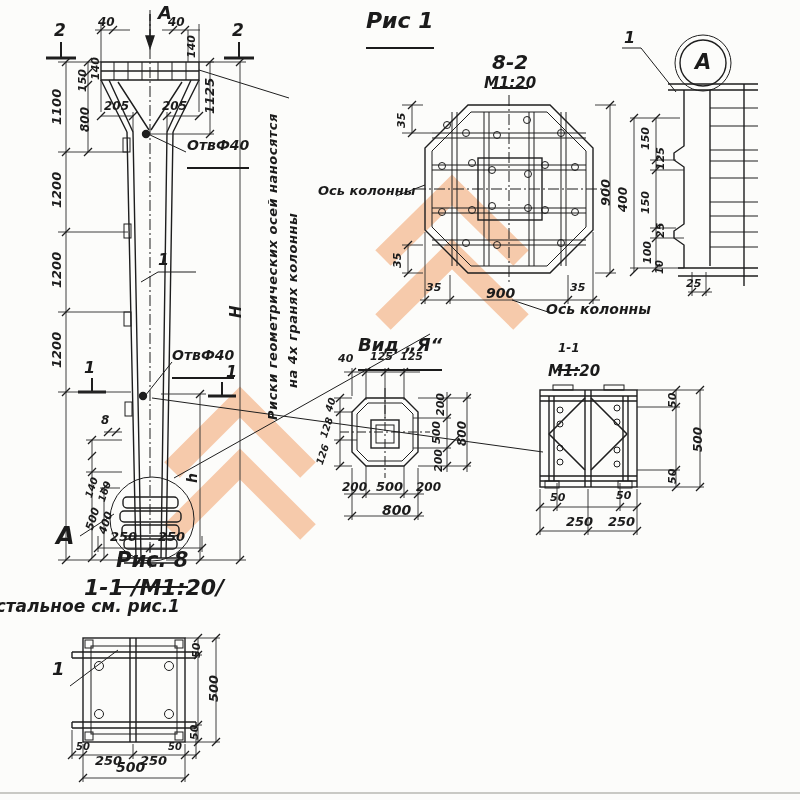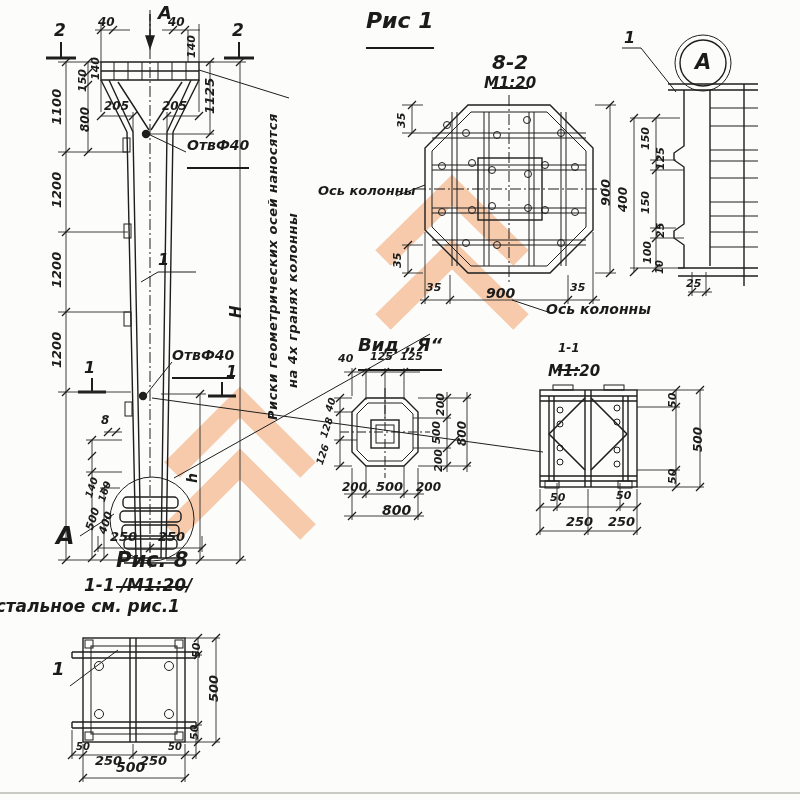--- a/index.html
+++ b/index.html
@@ -237,21 +237,21 @@
   <span class="lbl v2" style="left:97px;top:500px;font-size:10px">160</span>
   <span class="lbl v2" style="left:84px;top:528px;font-size:11px">500</span>
   <span class="lbl v2" style="left:97px;top:532px;font-size:11px">400</span>
   <span class="lbl" style="left:110px;top:530px;font-size:13px">250</span>
   <span class="lbl" style="left:158px;top:530px;font-size:13px">250</span>
   <span class="lbl" style="left:56px;top:524px;font-size:24px">А</span>
   <span class="lbl v" style="left:266px;top:420px;font-size:13px;letter-spacing:.5px">Риски геометрических осей наносятся</span>
   <span class="lbl v" style="left:286px;top:388px;font-size:13px;letter-spacing:.5px">на 4х гранях колонны</span>
 
   <span class="lbl u" style="left:116px;top:550px;font-size:21px">Рис. 8</span>
-  <span class="lbl" style="left:84px;top:577px;font-size:17px">1-1 /М1:20/</span>
+  <span class="lbl" style="left:84px;top:577px;font-size:22px">1-1 /М1:20/</span>
   <span class="lbl" style="left:-16px;top:598px;font-size:17px">остальное см. рис.1</span>
 
   <span class="lbl u" style="left:492px;top:52px;font-size:20px">8-2</span>
   <span class="lbl" style="left:484px;top:76px;font-size:15px">М1:20</span>
   <span class="lbl" style="left:318px;top:184px;font-size:13px">Ось колонны</span>
   <span class="lbl" style="left:546px;top:302px;font-size:14px">Ось колонны</span>
   <span class="lbl v" style="left:396px;top:128px;font-size:11px">35</span>
   <span class="lbl v" style="left:392px;top:268px;font-size:11px">35</span>
   <span class="lbl" style="left:426px;top:282px;font-size:11px">35</span>
   <span class="lbl" style="left:486px;top:286px;font-size:14px">900</span>

